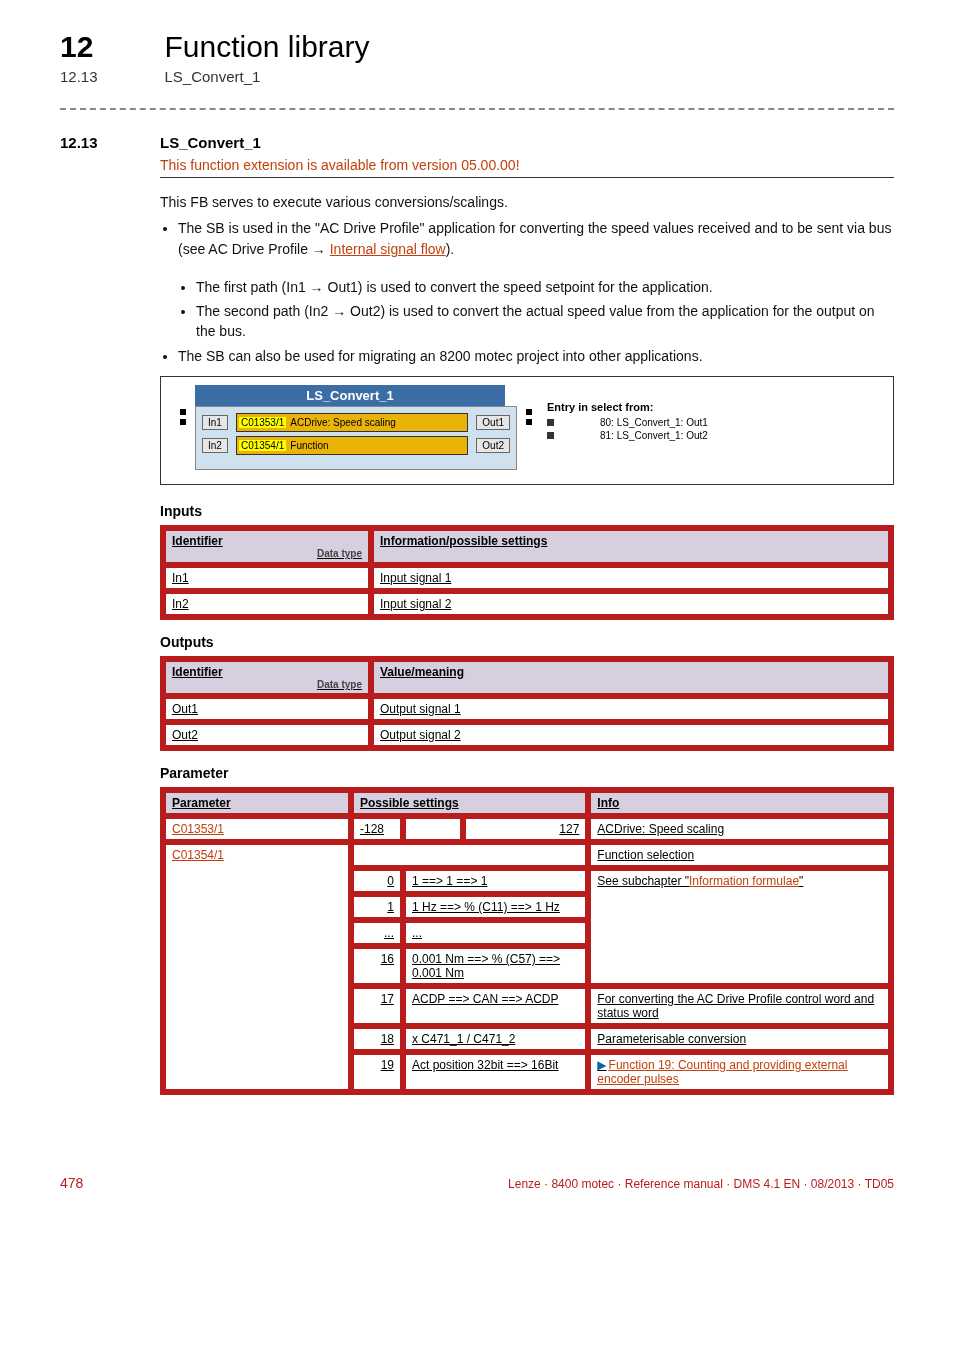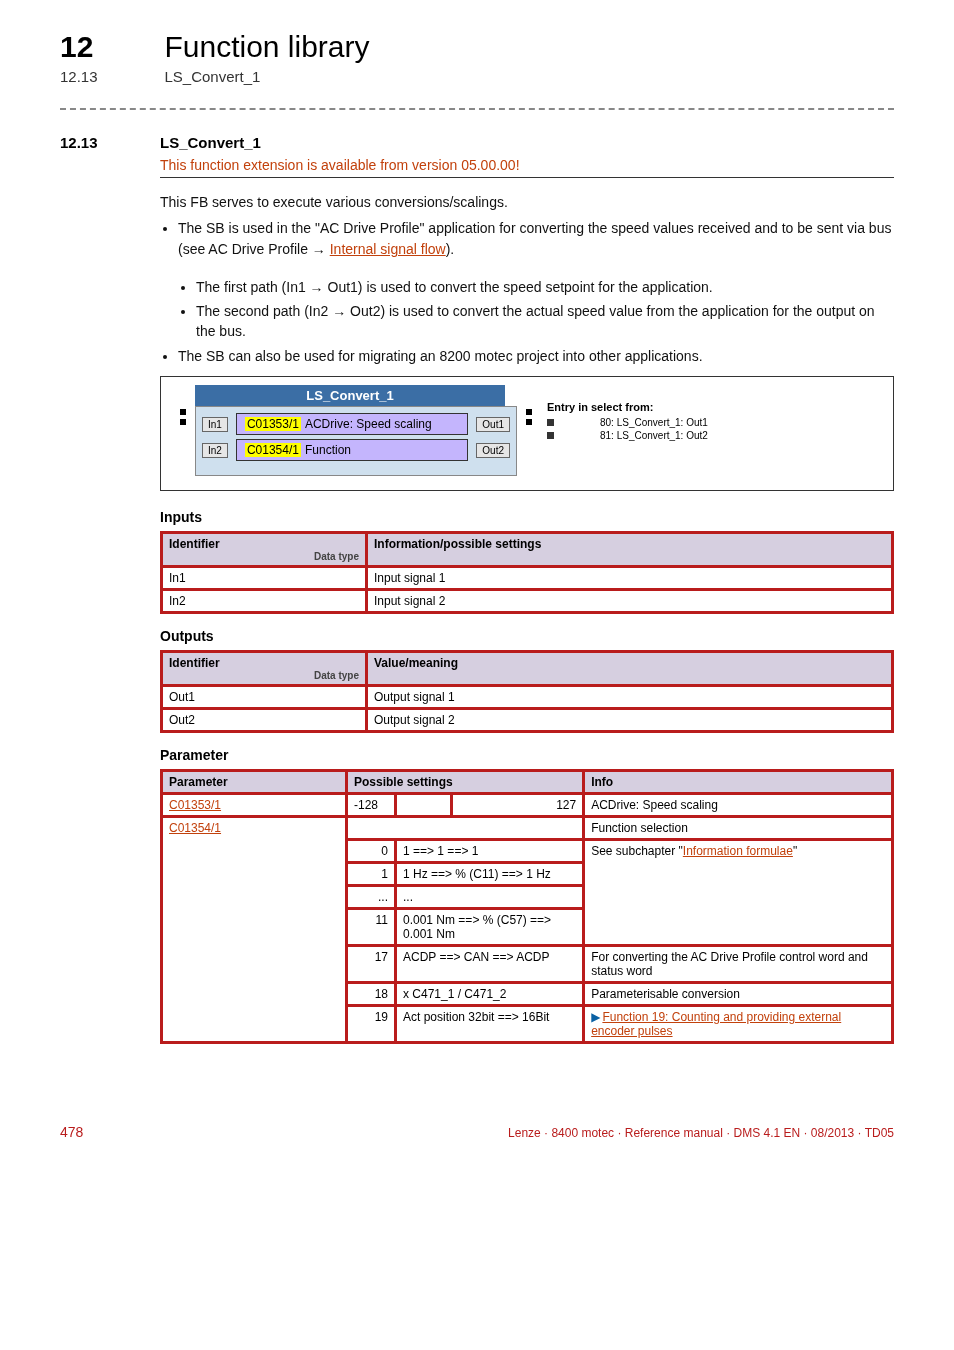--- a/index.html
+++ b/index.html
@@ -124,45 +124,46 @@
   }
   .port {
     display: inline-block;
     background: #e6e6e6;
     border: 1px solid #666;
     padding: 1px 5px;
     font-size: 10px;
   }
   .port-row { display:flex; align-items:center; justify-content:space-between; margin-bottom:4px; }
   .param-inner {
-    background: #c4b5fd;
+    background: #eab308;
     border: 1px solid #333;
-    padding: 3px 8px;
-    font-size: 12px;
+    padding: 3px 2px;
+    font-size: 10px;
     margin: 0 8px;
     flex: 1;
   }
   .param-inner .pcode { background:#ffff00; padding:0 2px; margin-right:4px; }
   .entry-col { width: 170px; padding-top: 16px; padding-left: 6px; }
   .entry-lbl { font-weight: 700; display:block; margin-bottom:4px; }
   .entry-item { display:flex; align-items:center; margin-bottom:2px; font-size:10px;gap:42px; }
   .entry-item .sq { width:7px; height:7px; background:#333; margin-right:4px; }
 
   .subhead { font-weight:700; font-size:14px; margin: 14px 0 6px 0; }
 
   table.data {
     border-collapse: collapse;
     width: 100%;
     font-size: 12px;
   }
   table.data th, table.data td {
-    border: 3px solid #b91c1c;
+    border: 6px solid #b91c1c;
     padding: 3px 6px;
     vertical-align: top;
     text-align: left;
+    text-decoration: underline;
   }
   table.data thead th {
     background: #d6cfe0;
     font-weight: 700;
   }
   .dt { font-size: 10px; color:#444; text-align:right; display:block; }
 
   
   table.param td.numcell { text-align:right; width:34px; }
   .tri { color:#0a61a4; margin-right:2px; }
@@ -332,21 +333,21 @@
         </tr>
         <tr>
           <td class="numcell">1</td>
           <td colspan="2">1 Hz ==&gt; % (C11) ==&gt; 1 Hz</td>
         </tr>
         <tr>
           <td class="numcell">...</td>
           <td colspan="2">...</td>
         </tr>
         <tr>
-          <td class="numcell">11</td>
+          <td class="numcell">16</td>
           <td colspan="2">0.001 Nm ==&gt; % (C57) ==&gt; 0.001 Nm</td>
         </tr>
         <tr>
           <td class="numcell">17</td>
           <td colspan="2">ACDP ==&gt; CAN ==&gt; ACDP</td>
           <td>For converting the AC Drive Profile control word and status word</td>
         </tr>
         <tr>
           <td class="numcell">18</td>
           <td colspan="2">x C471_1 / C471_2</td>

